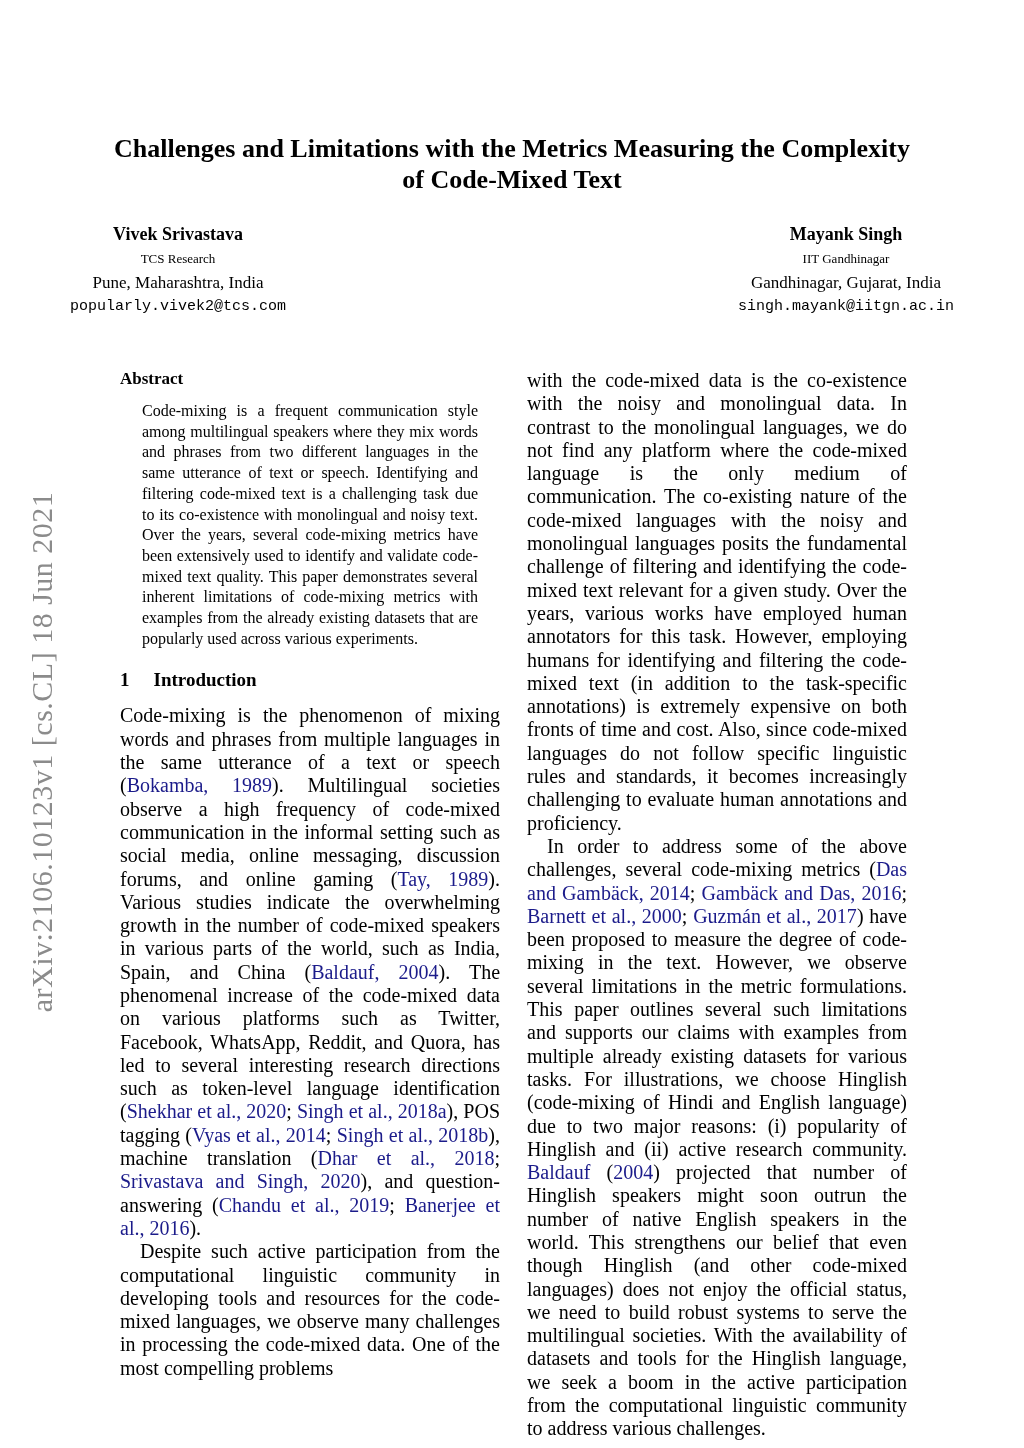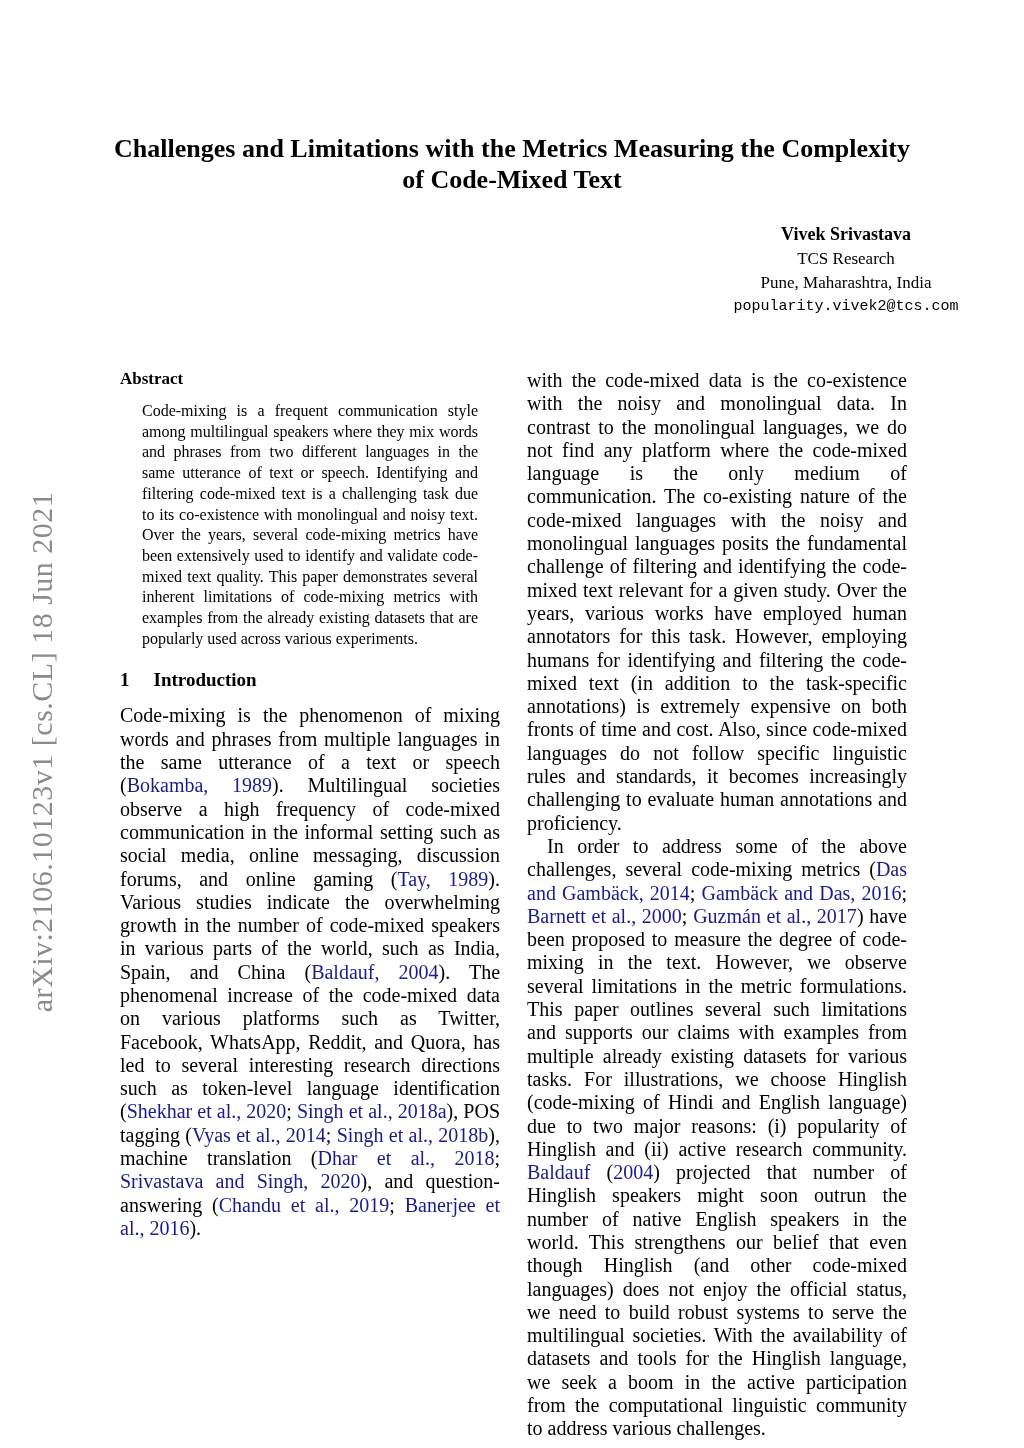--- a/index.html
+++ b/index.html
@@ -31,26 +31,26 @@
   .title {
     margin: 133px auto 0;
     max-width: 820px;
     text-align: center;
     font-size: 26px;
     line-height: 31px;
     font-weight: bold;
   }
   .authors {
     display: flex;
-    justify-content: flex-end;
+    justify-content: space-between;
     margin-top: 27px;
   }
   .author { width: 356px; text-align: center; }
   .author .name  { font-size: 18px; line-height: 25px; font-weight: bold; }
-  .author .affil { font-size: 17px; line-height: 24px; }
+  .author .affil { font-size: 13px; line-height: 24px; }
   .author .addr  { font-size: 17px; line-height: 24px; }
   .author .email {
     display: block;
     font-family: "Liberation Mono", monospace;
     font-size: 15px;
     line-height: 24px;
     color: #000000;
     text-decoration: none;
   }
 
@@ -103,35 +103,42 @@
 
   <div class="watermark">arXiv:2106.10123v1  [cs.CL]  18 Jun 2021</div>
 
   <h1 class="title">Challenges and Limitations with the Metrics Measuring the Complexity of Code-Mixed Text</h1>
 
   <div class="authors">
     <div class="author">
       <div class="name">Vivek Srivastava</div>
       <div class="affil">TCS Research</div>
       <div class="addr">Pune, Maharashtra, India</div>
-      <a class="email">popularity.vivek2@tcs.com</a>
+      <a class="email">popularly.vivek2@tcs.com</a>
+    </div>
+    <div class="author">
+      <div class="name">Mayank Singh</div>
+      <div class="affil">IIT Gandhinagar</div>
+      <div class="addr">Gandhinagar, Gujarat, India</div>
+      <a class="email">singh.mayank@iitgn.ac.in</a>
     </div>
   </div>
 
   <div class="cols">
 
     <div class="col">
       <div class="abstract-head">Abstract</div>
       <p class="abstract-text">Code-mixing is a frequent communication style among multilingual speakers where they mix words and phrases from two different languages in the same utterance of text or speech. Identifying and filtering code-mixed text is a challenging task due to its co-existence with monolingual and noisy text. Over the years, several code-mixing metrics have been extensively used to identify and validate code-mixed text quality. This paper demonstrates several inherent limitations of code-mixing metrics with examples from the already existing datasets that are popularly used across various experiments.</p>
 
       <h2 class="section-head">
         <span class="num">1</span><span>Introduction</span>
       </h2>
 
       <p class="body-par"><span>Code-mixing is the phenomenon of mixing words and phrases from multiple languages in the same utterance of a text or speech (</span><a class="cite">Bokamba, 1989</a><span>). Multilingual societies observe a high frequency of code-mixed communication in the informal setting such as social media, online messaging, discussion forums, and online gaming (</span><a class="cite">Tay, 1989</a><span>). Various studies indicate the overwhelming growth in the number of code-mixed speakers in various parts of the world, such as India, Spain, and China (</span><a class="cite">Baldauf, 2004</a><span>). The phenomenal increase of the code-mixed data on various platforms such as Twitter, Facebook, WhatsApp, Reddit, and Quora, has led to several interesting research directions such as token-level language identification (</span><a class="cite">Shekhar et al., 2020</a><span>; </span><a class="cite">Singh et al., 2018a</a><span>), POS tagging (</span><a class="cite">Vyas et al., 2014</a><span>; </span><a class="cite">Singh et al., 2018b</a><span>), machine translation (</span><a class="cite">Dhar et al., 2018</a><span>; </span><a class="cite">Srivastava and Singh, 2020</a><span>), and question-answering (</span><a class="cite">Chandu et al., 2019</a><span>; </span><a class="cite">Banerjee et al., 2016</a><span>).</span></p>
+      <p class="body-par indent"><span>Despite such active participation from the computational linguistic community in developing tools and resources for the code-mixed languages, we observe many challenges in processing the code-mixed data. One of the most compelling problems</span></p>
     </div>
 
     <div class="col">
       <p class="body-par"><span>with the code-mixed data is the co-existence with the noisy and monolingual data. In contrast to the monolingual languages, we do not find any platform where the code-mixed language is the only medium of communication. The co-existing nature of the code-mixed languages with the noisy and monolingual languages posits the fundamental challenge of filtering and identifying the code-mixed text relevant for a given study. Over the years, various works have employed human annotators for this task. However, employing humans for identifying and filtering the code-mixed text (in addition to the task-specific annotations) is extremely expensive on both fronts of time and cost. Also, since code-mixed languages do not follow specific linguistic rules and standards, it becomes increasingly challenging to evaluate human annotations and proficiency.</span></p>
       <p class="body-par indent"><span>In order to address some of the above challenges, several code-mixing metrics (</span><a class="cite">Das and Gambäck, 2014</a><span>; </span><a class="cite">Gambäck and Das, 2016</a><span>; </span><a class="cite">Barnett et al., 2000</a><span>; </span><a class="cite">Guzmán et al., 2017</a><span>) have been proposed to measure the degree of code-mixing in the text. However, we observe several limitations in the metric formulations. This paper outlines several such limitations and supports our claims with examples from multiple already existing datasets for various tasks. For illustrations, we choose Hinglish (code-mixing of Hindi and English language) due to two major reasons: (i) popularity of Hinglish and (ii) active research community. </span><a class="cite">Baldauf</a><span> (</span><a class="cite">2004</a><span>) projected that number of Hinglish speakers might soon outrun the number of native English speakers in the world. This strengthens our belief that even though Hinglish (and other code-mixed languages) does not enjoy the official status, we need to build robust systems to serve the multilingual societies. With the availability of datasets and tools for the Hinglish language, we seek a boom in the active participation from the computational linguistic community to address various challenges.</span></p>
     </div>
 
   </div>
 </div>
 

